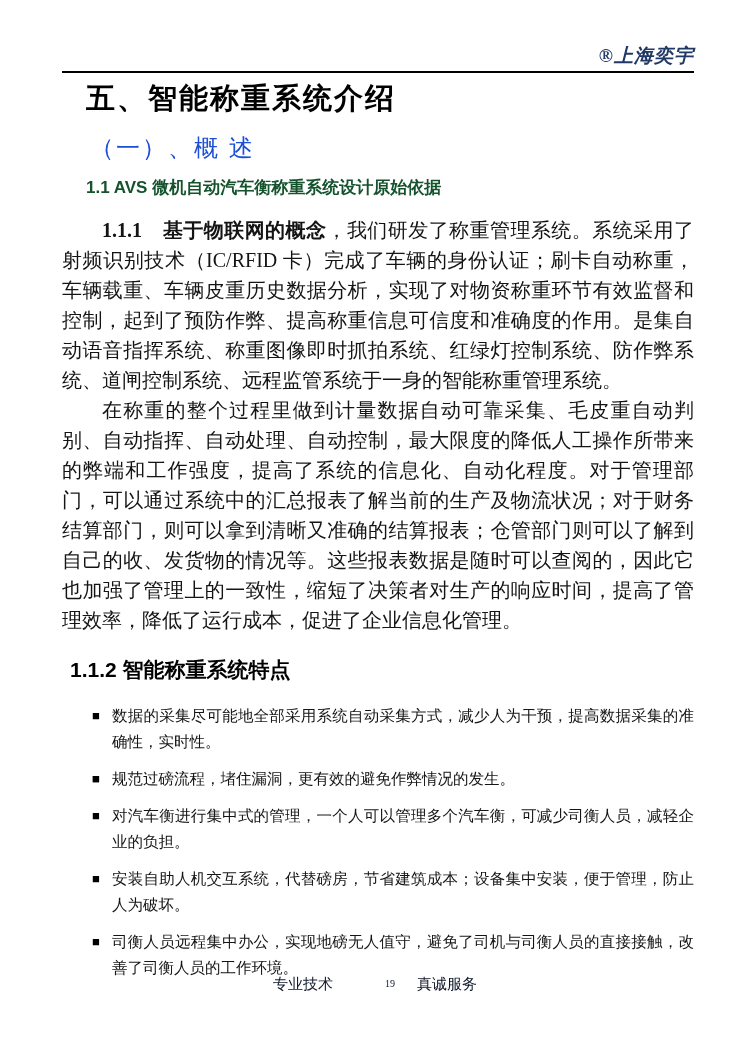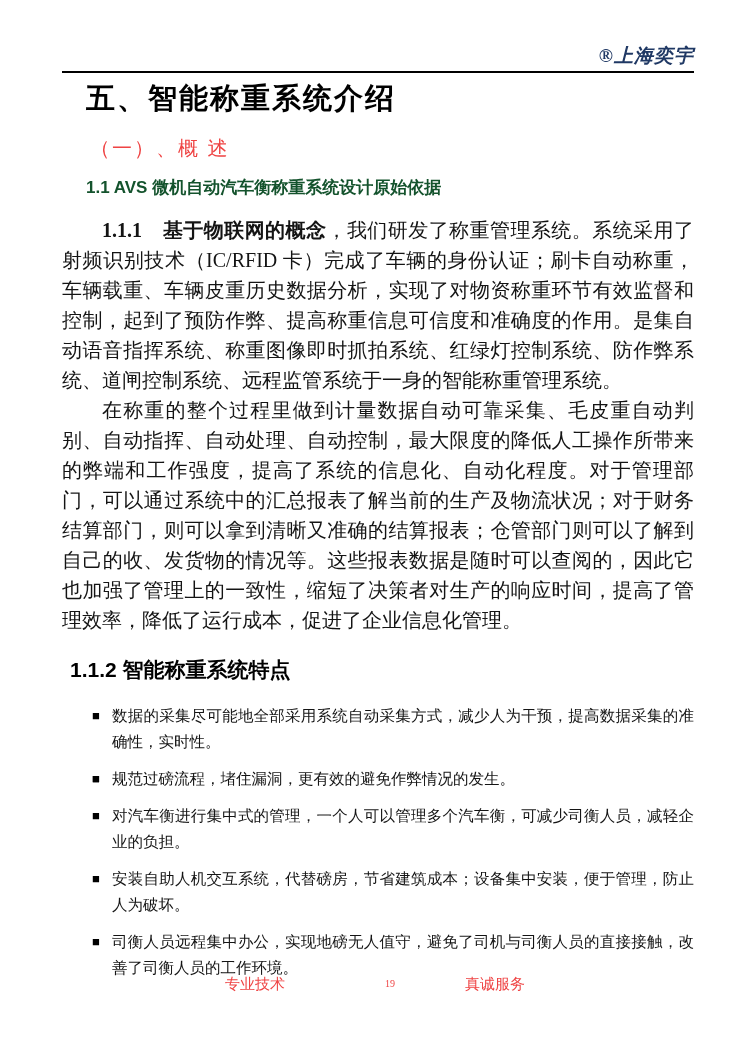--- a/index.html
+++ b/index.html
@@ -42,24 +42,24 @@
     font-size: 29px;
     line-height: 33px;
     letter-spacing: 2px;
     color: #000000;
   }
   h2.overview {
     margin: 21px 0 0;
     padding-left: 28px;
     font-family: "Liberation Sans", sans-serif;
     font-weight: 500;
-    font-size: 20px;
+    font-size: 24px;
     line-height: 24px;
     letter-spacing: 2px;
-    color: #ef4444;
+    color: #1d4ed8;
   }
   h3.sub-heading {
     margin: 17px 0 0;
     padding-left: 24px;
     font-family: "Liberation Sans", sans-serif;
     font-weight: 700;
     font-size: 17px;
     line-height: 22px;
     color: #14532d;
   }
@@ -108,22 +108,21 @@
   }
   
   .footer {
     position: absolute;
     left: 0; right: 0;
     top: 975px;
     display: flex;
     justify-content: center;
     align-items: flex-start;
     font-size: 15px;
-    color: #ef4444;
-    gap: 48px;
+    color: #0f172a;
   }
   .footer .footer-left { margin-right: 52px; }
   .footer .page-number {
     font-size: 10px;
     line-height: 18px;
     margin-right: 22px;
   }
   .footer .footer-right { }
 </style>
 </head>

